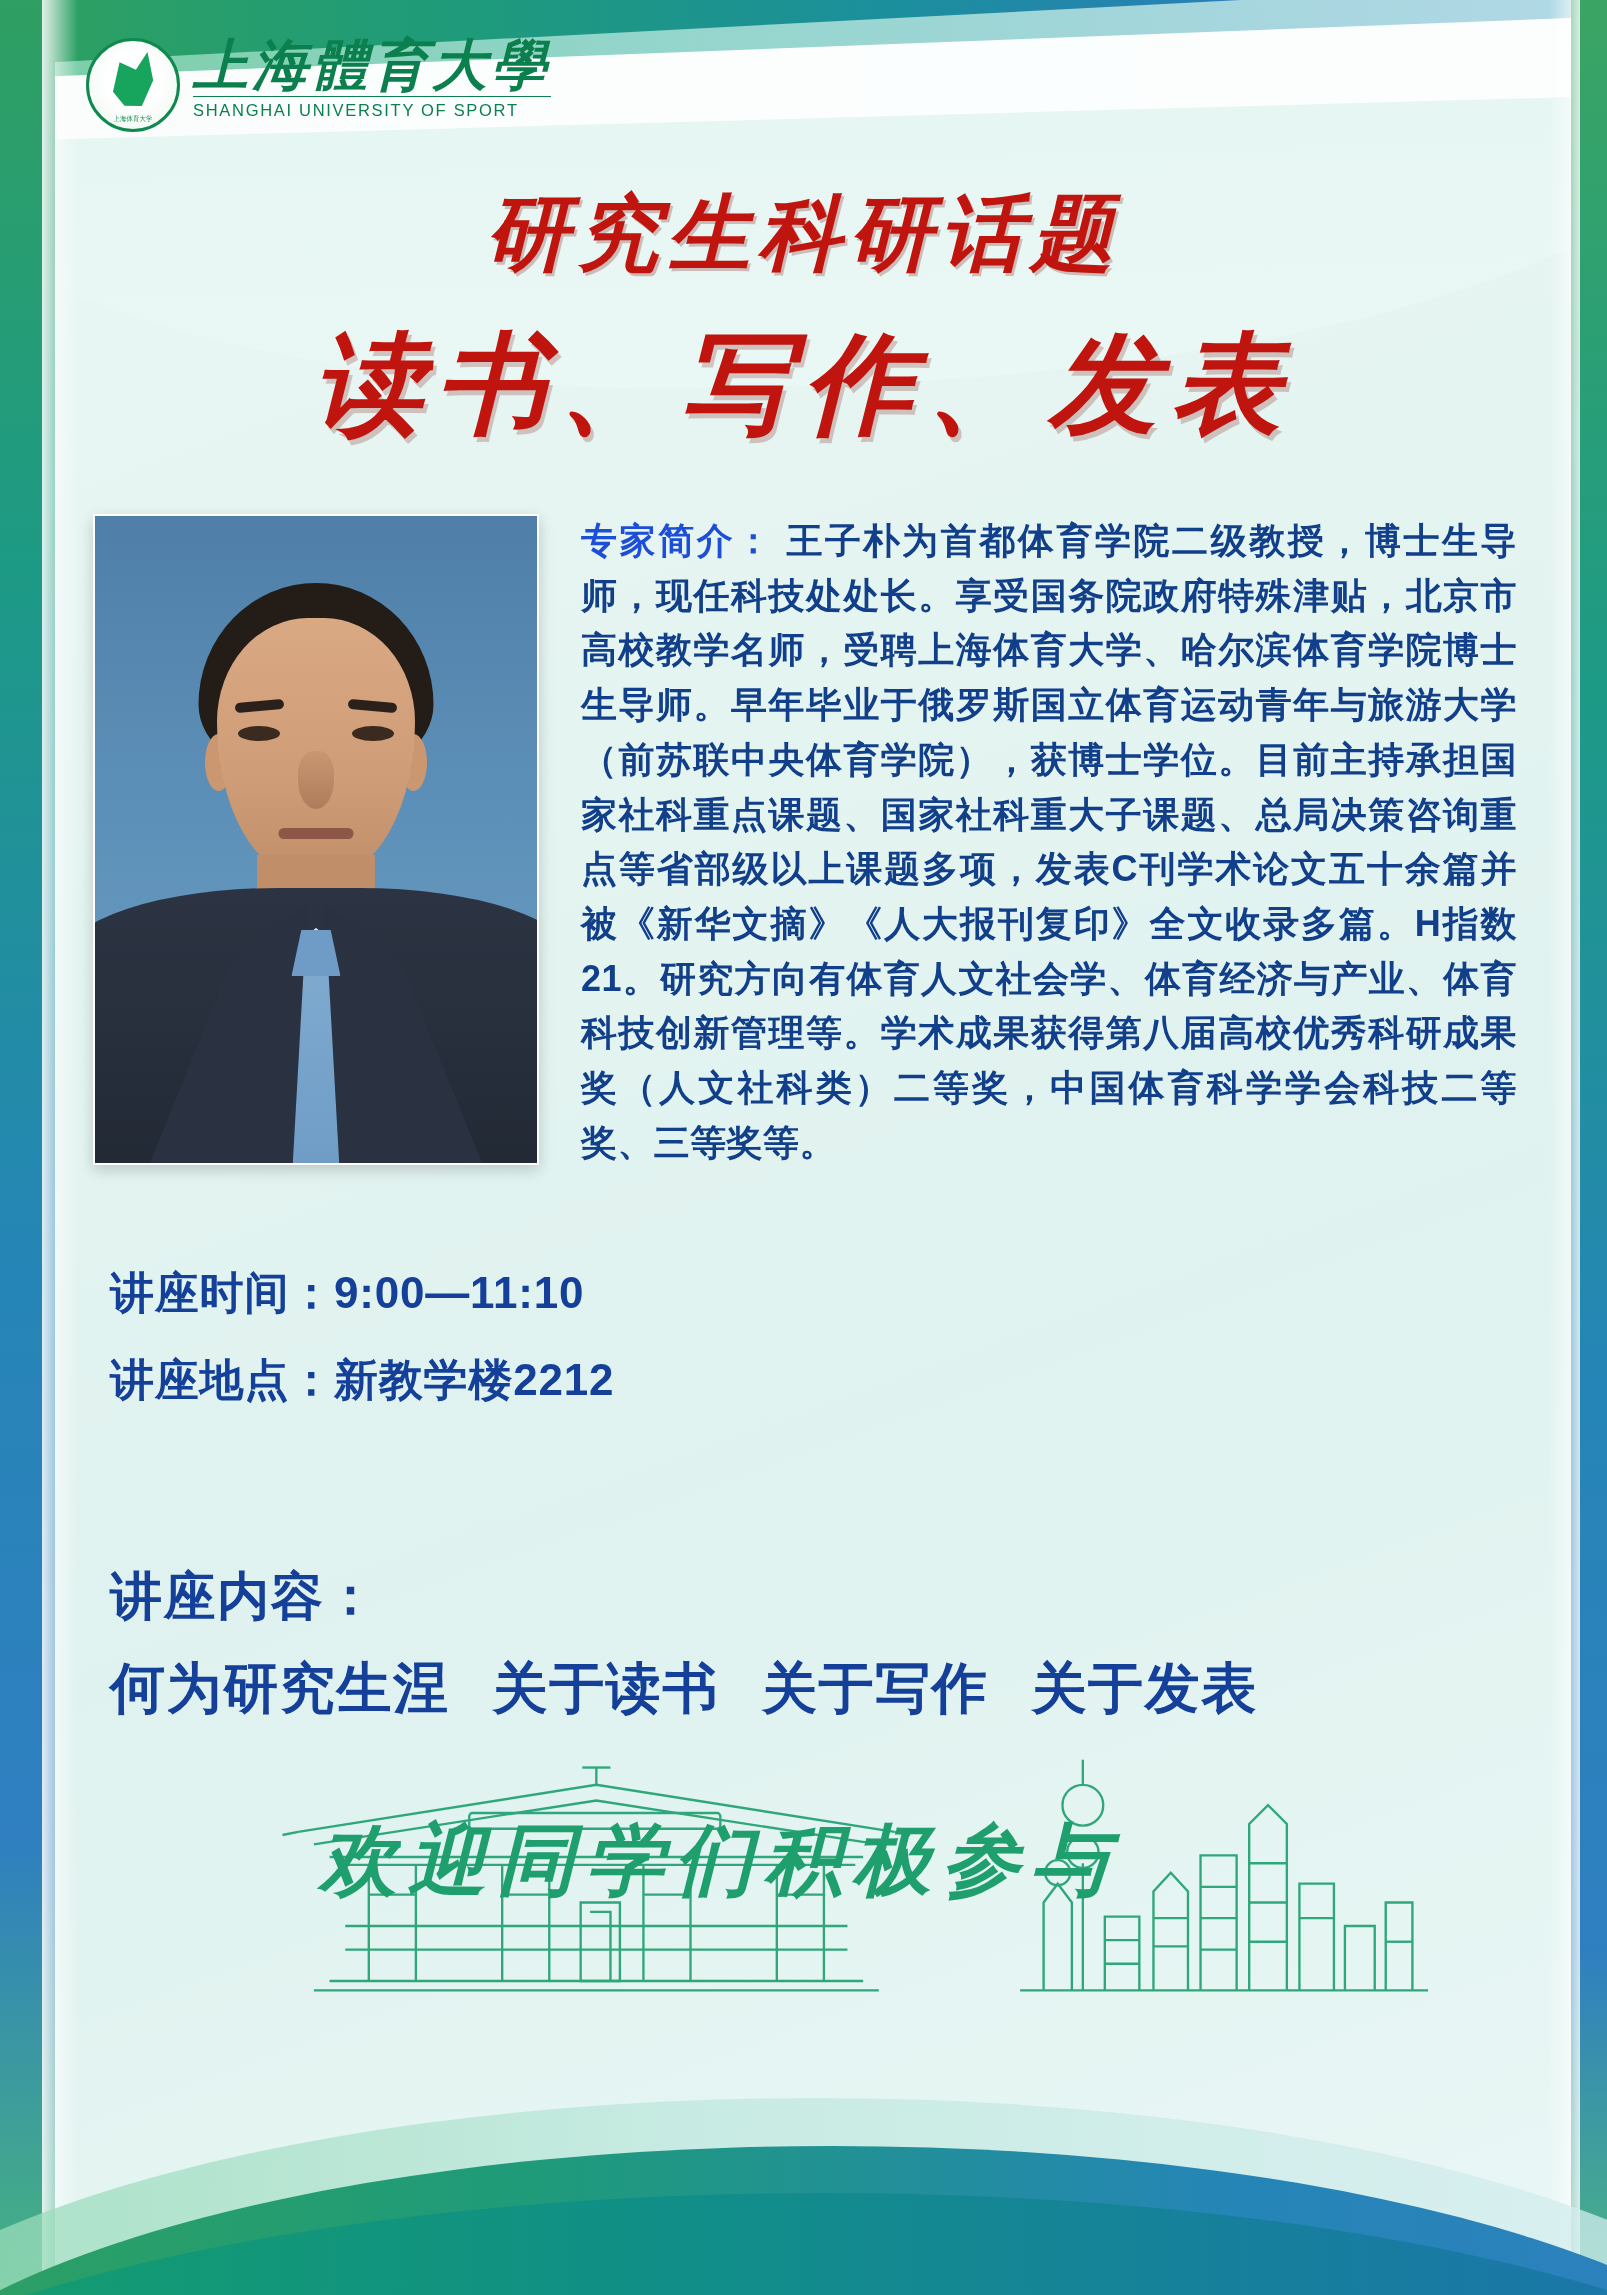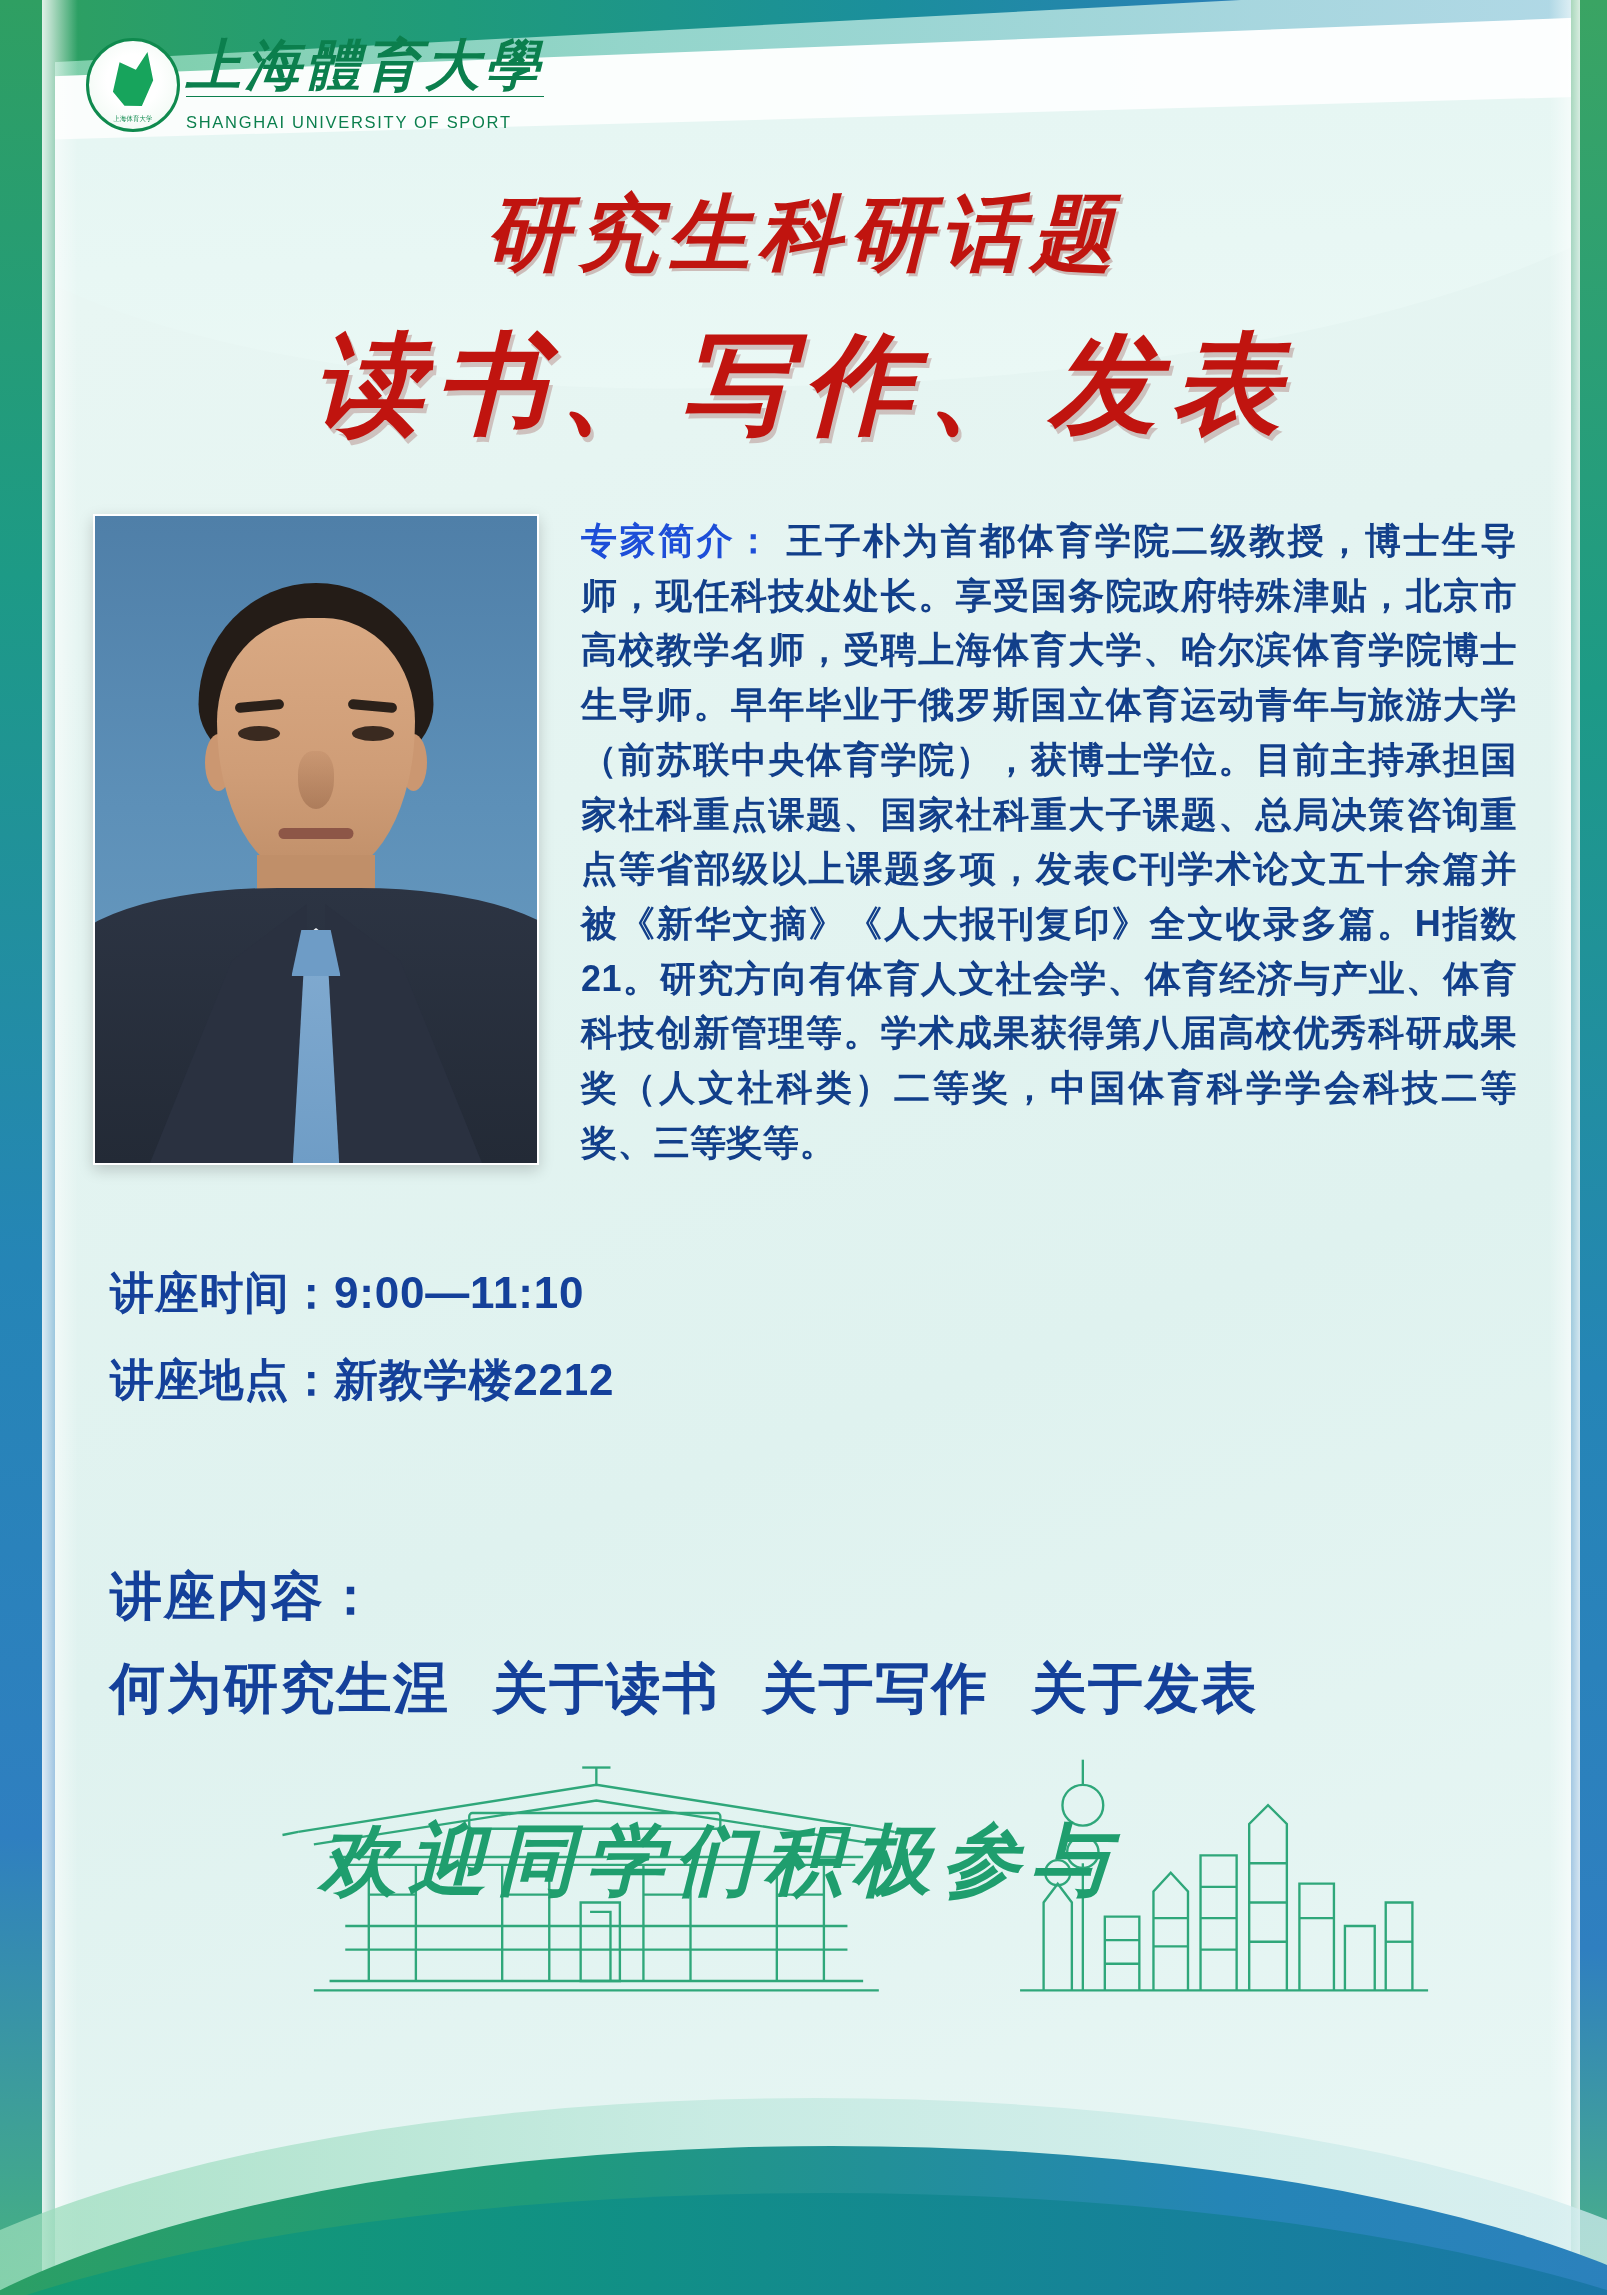--- a/index.html
+++ b/index.html
@@ -97,21 +97,21 @@
   .wave3 {
     left: -235px; bottom: -196px; width: 2119px; height: 298px;
     background: linear-gradient(90deg,#12a06a 0%, #0f8f86 40%, #1b6fae 100%);
     opacity: .9;
   }
 
   
   .logo-row {
     position: absolute;
     top: 38px; left: 86px;
-    display: flex; align-items: flex-start; gap: 6px;
+    display: flex; align-items: flex-start; gap: 13px;
     z-index: 9;
   }
   .logo-mark {
     width: 94px; height: 94px;
     border-radius: 50%;
     border: 3.1px solid #0f8a4e;
     background: radial-gradient(circle at 50% 45%, #ffffff 0 40%, #eaf7ee 100%);
     position: relative;
     overflow: hidden;
   }
@@ -141,21 +141,21 @@
     color: #0b7f4d;
     letter-spacing: 4.7px;
     font-style: italic;
     line-height: 1;
   }
   .logo-en {
     font-size: 16.5px;
     color: #0b7f4d;
     letter-spacing: 1.7px;
     border-top: 1.6px solid #0b7f4d;
-    padding-top: 16px;
+    padding-top: 4px;
   }
 
   
   .title-block {
     position: absolute;
     top: 179px; left: 0; width: 1607px;
     text-align: center;
     z-index: 6;
   }
   .title-main {

